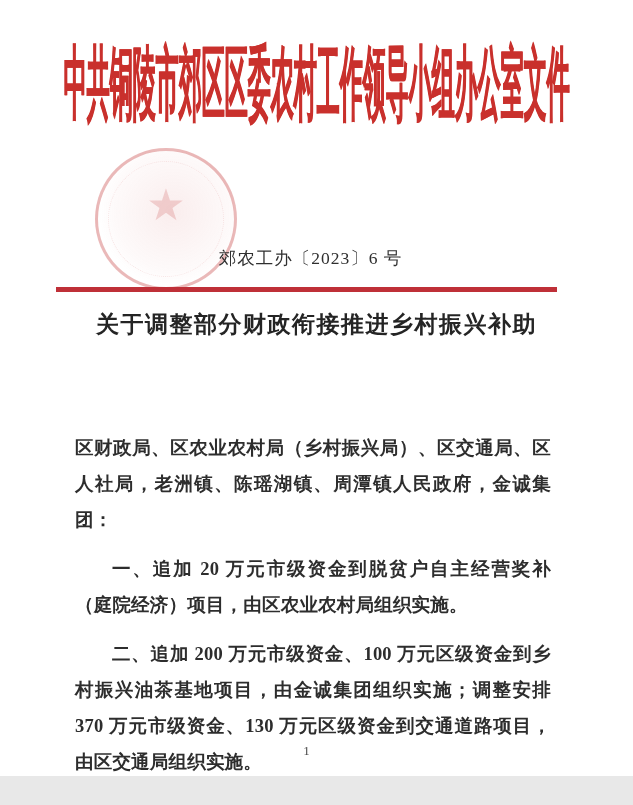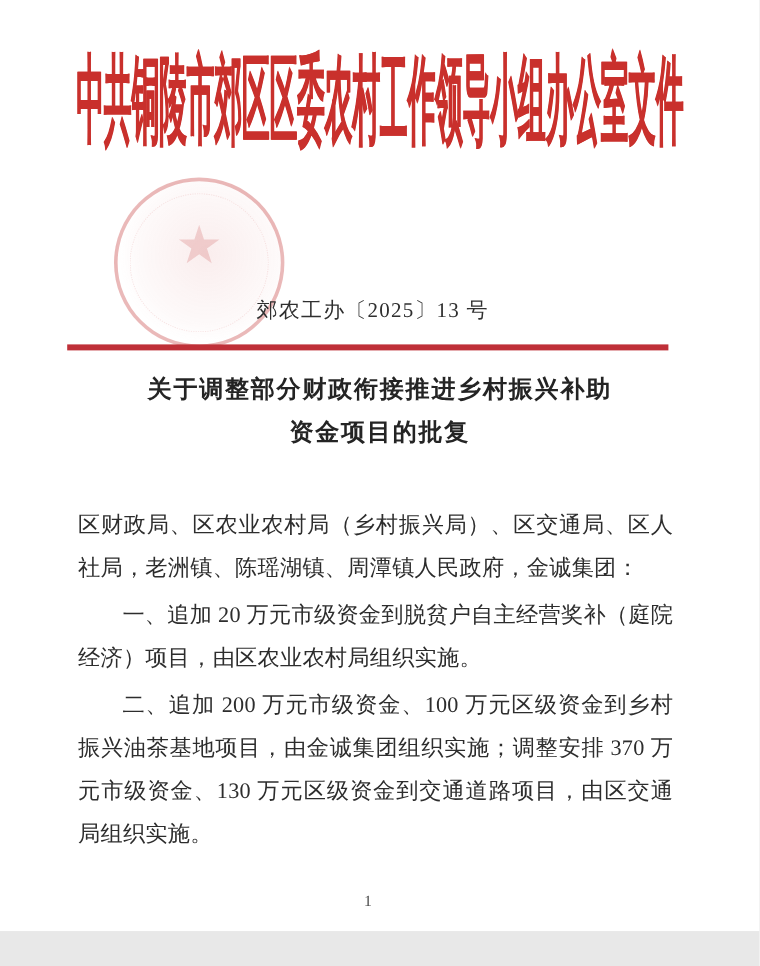--- a/index.html
+++ b/index.html
@@ -86,40 +86,41 @@
     height: 5px;
     background: var(--rule-red, #bf3038);
   }
 
   .doc-title {
     position: absolute;
     top: 307px;
     left: 0;
     right: 0;
     text-align: center;
-    font-size: 20px;
+    font-size: 23px;
     font-weight: bold;
     line-height: 36px;
     letter-spacing: 1.5px;
     color: #242424;
   }
 
   .body-text {
     position: absolute;
     top: 417px;
     left: 62px;
     width: 502px;
     font-size: 18.5px;
     line-height: 36px;
     color: #2d2d2d;
     text-align: justify;
     letter-spacing: 0.2px;
   }
   .body-text p {
-    margin: 3px;
+    margin: 13px;
+    font-weight: bold;
   }
   .body-text p.indent {
     text-indent: 2em;
   }
 
   .page-number {
     position: absolute;
     bottom: 17px;
     left: 0;
     right: 20px;
@@ -132,27 +133,26 @@
 <body>
 
 <div class="page">
 
   <div class="letterhead">中共铜陵市郊区区委农村工作领导小组办公室文件</div>
 
   <div class="seal">
     <span class="seal-star">★</span>
   </div>
 
-  <div class="doc-number">郊农工办〔2025〕13 号</div>
+  <div class="doc-number">郊农工办〔2023〕6 号</div>
 
   <div class="red-rule"></div>
 
   <div class="doc-title">
     <div>关于调整部分财政衔接推进乡村振兴补助</div>
-    <div>资金项目的批复</div>
   </div>
 
   <div class="body-text">
     <p>区财政局、区农业农村局（乡村振兴局）、区交通局、区人社局，老洲镇、陈瑶湖镇、周潭镇人民政府，金诚集团：</p>
     <p class="indent">一、追加 20 万元市级资金到脱贫户自主经营奖补（庭院经济）项目，由区农业农村局组织实施。</p>
     <p class="indent">二、追加 200 万元市级资金、100 万元区级资金到乡村振兴油茶基地项目，由金诚集团组织实施；调整安排 370 万元市级资金、130 万元区级资金到交通道路项目，由区交通局组织实施。</p>
   </div>
 
   <div class="page-number">1</div>
 

